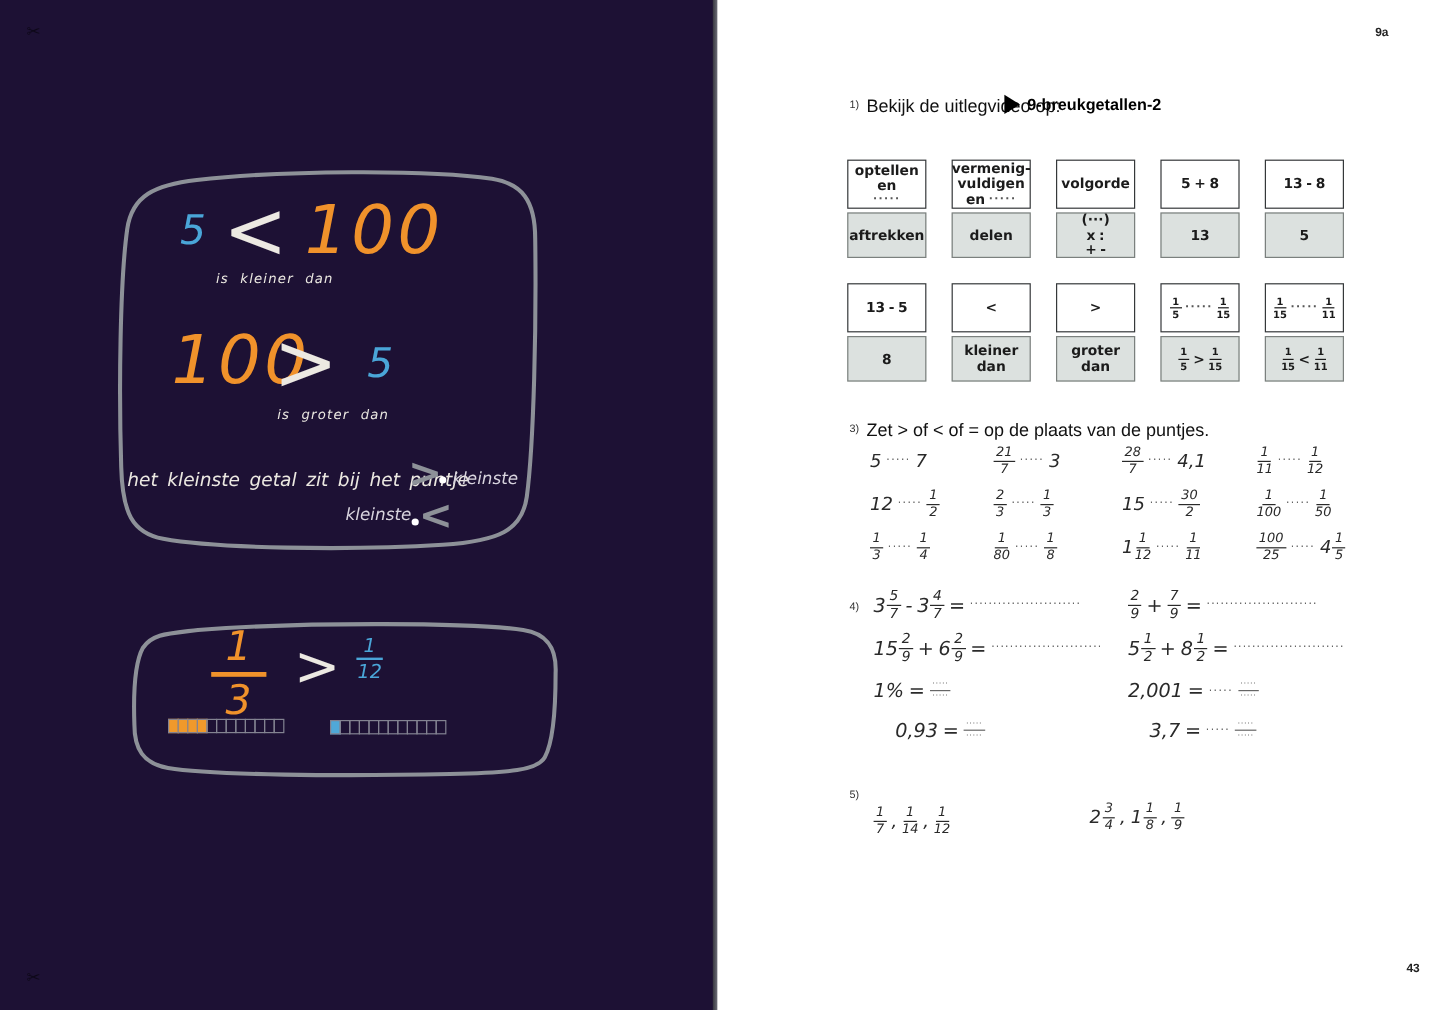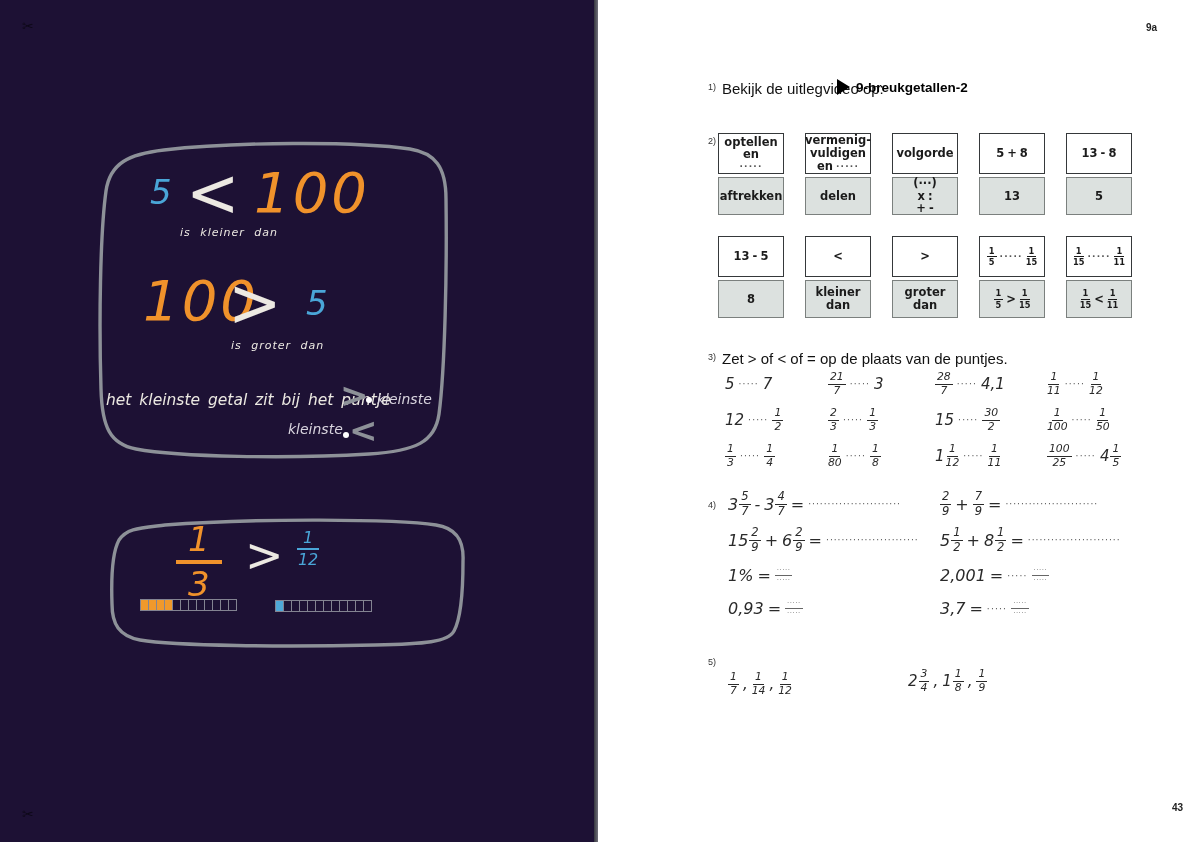--- a/index.html
+++ b/index.html
@@ -72,21 +72,21 @@
   .pagelabel{font-size:10px;font-weight:bold;color:#222;}
   .pl-top{left:548px;top:22px;}
   .pl-bottom{left:574px;top:802px;}
   .itemnum{font-size:9px;color:#333;}
   .instr{font-size:15px;color:#111;}
   .in1{left:124px;top:80px;}
   .n1{left:110px;top:82px;}
   .play{left:239px;top:79px;width:0;height:0;border-left:13px solid #000;border-top:8px solid transparent;border-bottom:8px solid transparent;}
   .vidtitle{left:258px;top:80px;font-size:13.5px;font-weight:bold;color:#000;}
   .n2{left:110px;top:136px;}
-  .cards{left:120px;top:133px;display:grid;grid-template-columns:repeat(5,66px);column-gap:17px;row-gap:23px;gap:21px;}
+  .cards{left:108px;top:133px;display:grid;grid-template-columns:repeat(5,66px);column-gap:17px;row-gap:23px;gap:21px;}
   .card-pair{display:flex;flex-direction:column;gap:3px;}
   .card{display:flex;flex-direction:column;justify-content:center;align-items:center;
         font-family:"DejaVu Sans",sans-serif;font-weight:bold;font-size:11.5px;line-height:1.12;color:#1b1b1b;text-align:center;}
   .card-top{height:41px;background:#fff;border:1.6px solid #35383a;}
   .card-bottom{height:38px;background:#dce1df;border:1.6px solid #7b807e;}
   .card .xline{justify-content:center;gap:3px;}
   .n3{left:110px;top:352px;}
   .in3{left:124px;top:350px;}
   .exgrid{left:127px;top:366px;display:grid;grid-template-columns:103px 107px 112px 120px;grid-auto-rows:36px;align-items:center;}
   .expr{font-family:"DejaVu Sans",sans-serif;font-style:italic;font-size:15px;color:#2a2a2a;}
@@ -96,21 +96,21 @@
   .frac .fden{padding-top:1px;}
   .frac .dotted{font-size:7px;letter-spacing:.5px;color:#666;font-style:normal;}
   .mixed{display:inline-flex;align-items:center;gap:1px;}
   .dots{font-style:normal;font-size:9px;letter-spacing:1.2px;color:#555;white-space:nowrap;}
   .dots.long{font-size:9px;letter-spacing:1px;}
   .n4{left:110px;top:500px;}
   .i4col{position:absolute;width:220px;}
   .i4l{left:130px;top:491px;}
   .i4r{left:342px;top:491px;}
   .i4col .row{position:absolute;left:0;}
-  .i4col .r1{top:0;}  .i4col .r2{top:36px;}  .i4col .r3{top:75px;}  .i4col .r4{top:108px;}
+  .i4col .r1{top:0;}  .i4col .r2{top:36px;}  .i4col .r3{top:75px;}  .i4col .r4{top:108px;margin-left:18px;}
   .i4col .expr{font-size:16px;}
   .n5{left:110px;top:657px;}
   .in5{left:124px;top:654px;}
   .i5l{left:130px;top:672px;}
   .i5r{left:310px;top:669px;}
 </style>
 </head>
 <body>
 
 <div class="book">

